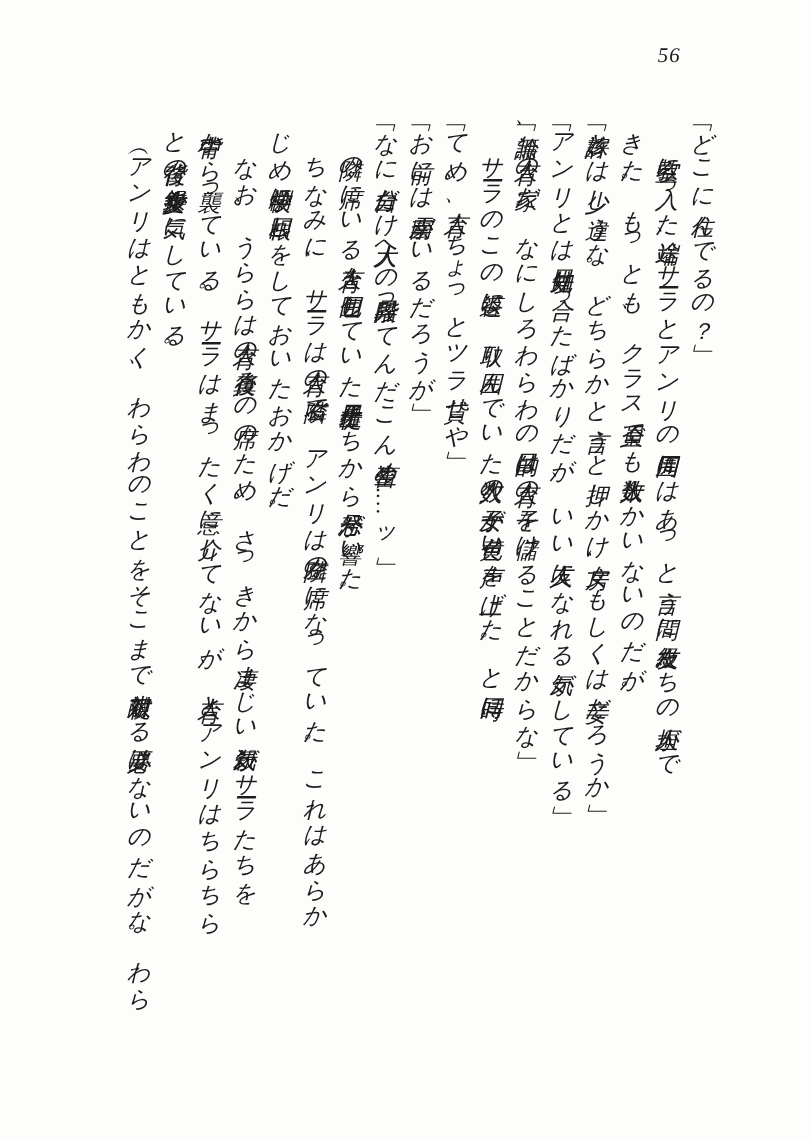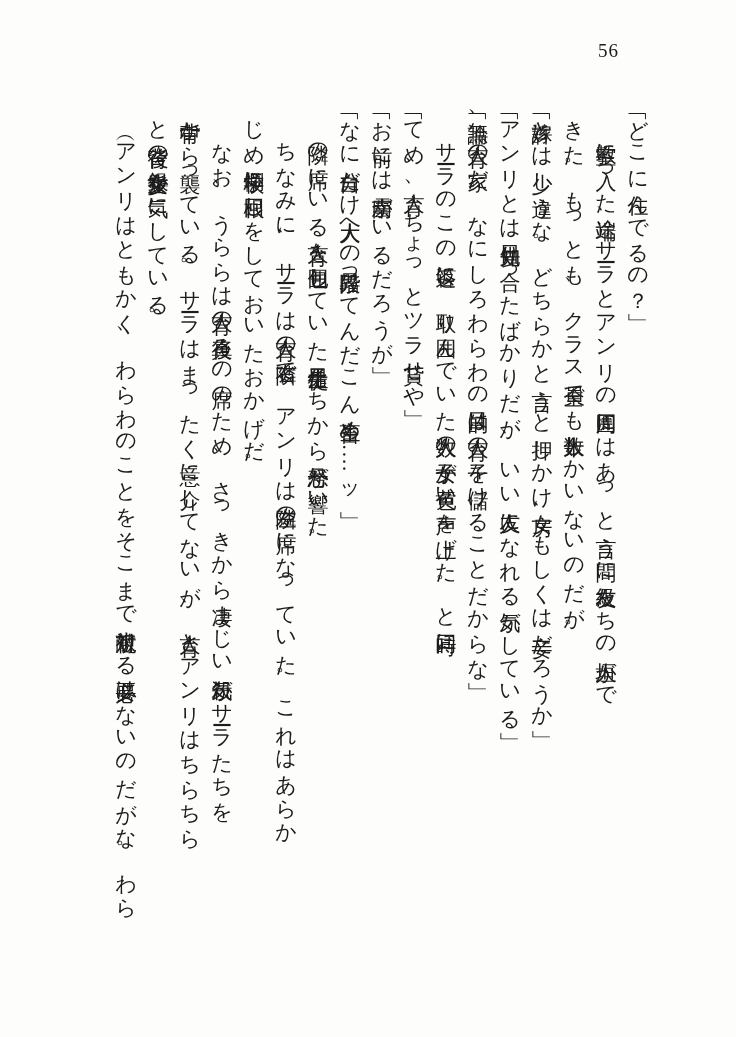--- a/index.html
+++ b/index.html
@@ -11,20 +11,21 @@
     height: 1037px;
     background: #fdfdfb;
     overflow: hidden;
     font-family: "Liberation Serif", "DejaVu Serif", serif;
   }
   .page {
     position: relative;
     width: 736px;
     height: 1012px;
     background: #fdfdfb;
+    font-style: italic;
   }
   .page-number {
     position: absolute;
     top: 40px;
     left: 598px;
     font-size: 19px;
     letter-spacing: 1px;
     color: #1b1b1b;
     font-family: "Liberation Serif", "DejaVu Serif", serif;
   }

